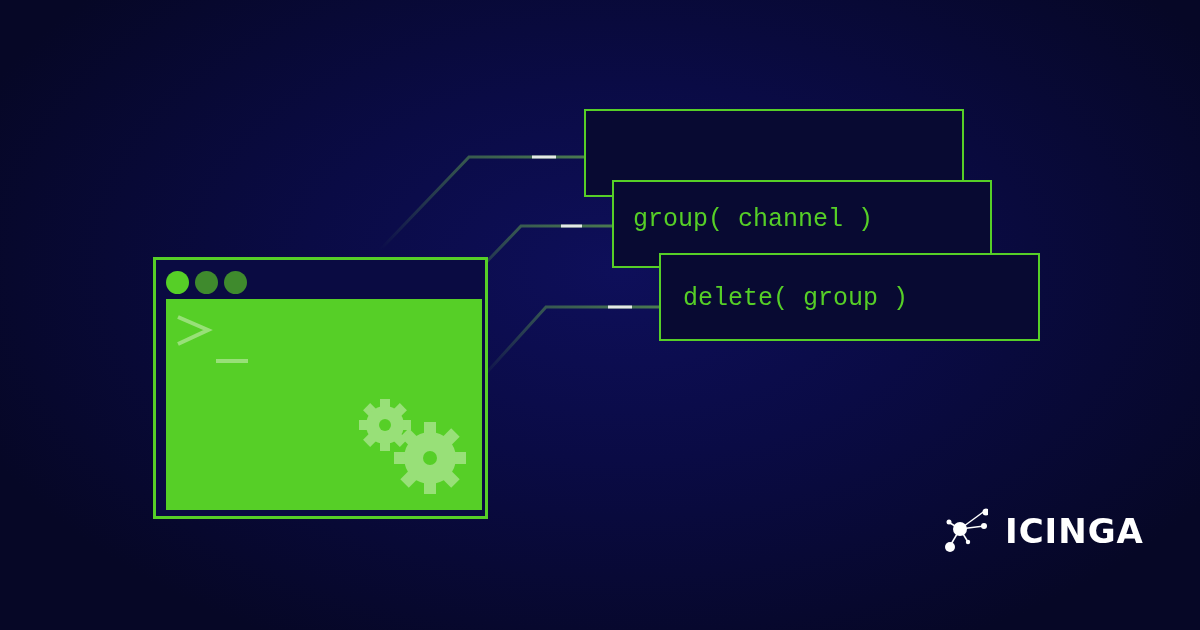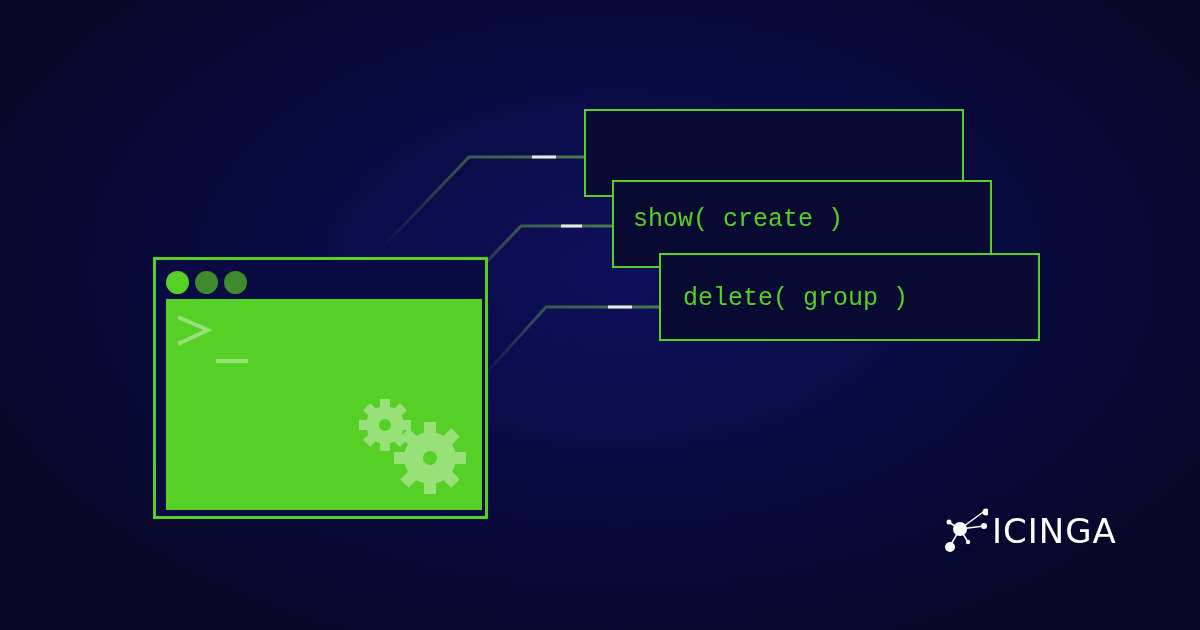--- a/index.html
+++ b/index.html
@@ -26,21 +26,21 @@
       font-family: "Liberation Mono", monospace; font-size:25px; color:#56cf27;
       padding-left:17px; white-space:pre;
     }
     .cmd1 { left:584px; top:109px; width:380px; height:88px; line-height:84px; padding-top:0; }
     .cmd1 span { position:relative; top:-4px; }
     .cmd2 { left:612px; top:180px; width:380px; height:88px; padding-left:19px; }
     .cmd2 span { position:absolute; left:19px; top:23px; }
     .cmd3 { left:659px; top:253px; width:381px; height:88px; padding-left:33px; }
     .cmd3 span { position:absolute; left:22px; top:29px; }
     .logo { position:absolute; left:944px; top:508px; display:flex; align-items:center; }
-    .logo-text { color:#ffffff; font-size:34px; letter-spacing:1px; margin-left:4px; font-family:"DejaVu Sans", sans-serif; font-weight:400; }
+    .logo-text { color:#ffffff; font-size:34px; letter-spacing:1px; margin-left:17px; font-family:"DejaVu Sans", sans-serif; font-weight:700; }
   </style>
 </head>
 <body>
 
 <svg class="lines" viewBox="0 0 1200 630">
   <defs>
     <linearGradient id="fadeA" x1="0" y1="1" x2="1" y2="0">
       <stop offset="0" stop-color="#4a7a50" stop-opacity="0"></stop>
       <stop offset="1" stop-color="#4a7a50" stop-opacity="1"></stop>
     </linearGradient>
@@ -86,21 +86,21 @@
         <circle r="7" fill="#56cf27"></circle>
       </g>
     </svg>
   </div>
 </div>
 
 <div class="cmd cmd1">
   <span>create( contact )</span>
 </div>
 <div class="cmd cmd2">
-  <span>show( create )</span>
+  <span>group( channel )</span>
 </div>
 <div class="cmd cmd3">
   <span>delete( group )</span>
 </div>
 
 <div class="logo">
   <svg width="44" height="46" viewBox="0 0 44 46">
     <g stroke="#ffffff" stroke-width="1.5">
       <line x1="16" y1="21" x2="42" y2="2"></line>
       <line x1="16" y1="21" x2="6" y2="15"></line>

